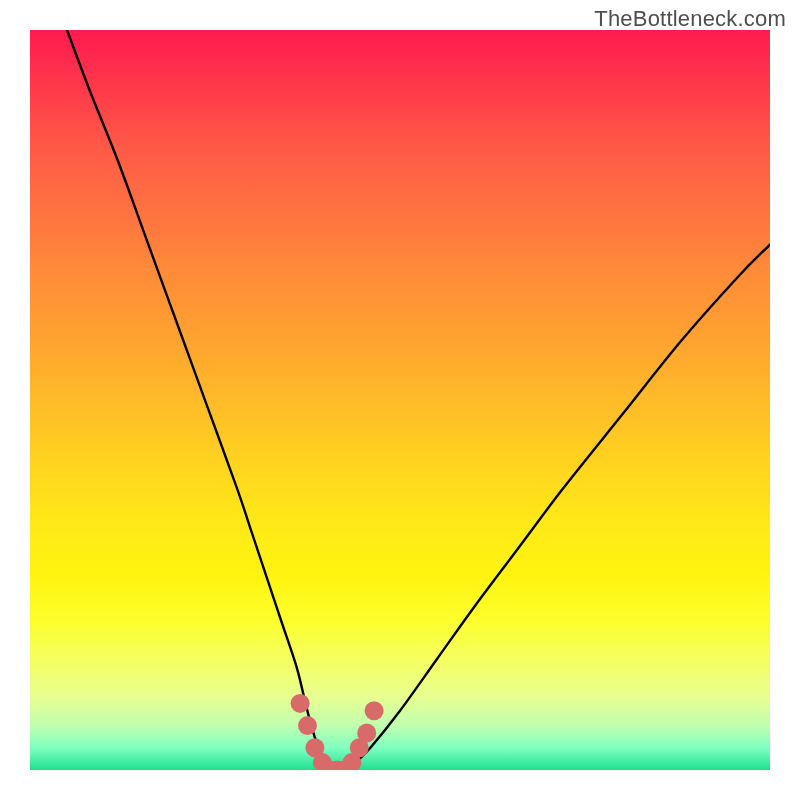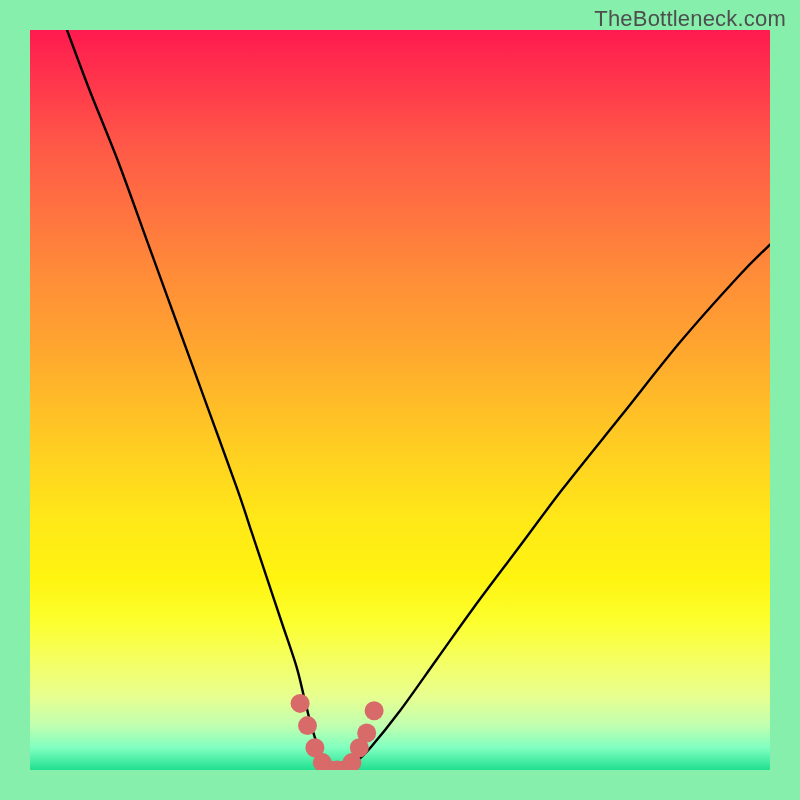--- a/index.html
+++ b/index.html
@@ -10,21 +10,21 @@
     background: #000000;
     overflow: hidden;
     font-family: Arial, Helvetica, sans-serif;
   }
   .frame {
     position: absolute;
     left: 0;
     top: 0;
     width: 800px;
     height: 800px;
-    background: #86efac;
+    background: #ffffff;
   }
   .plot-area {
     position: absolute;
     left: 30px;
     top: 30px;
     width: 740px;
     height: 740px;
     overflow: hidden;
   }
   .gradient-bg {

